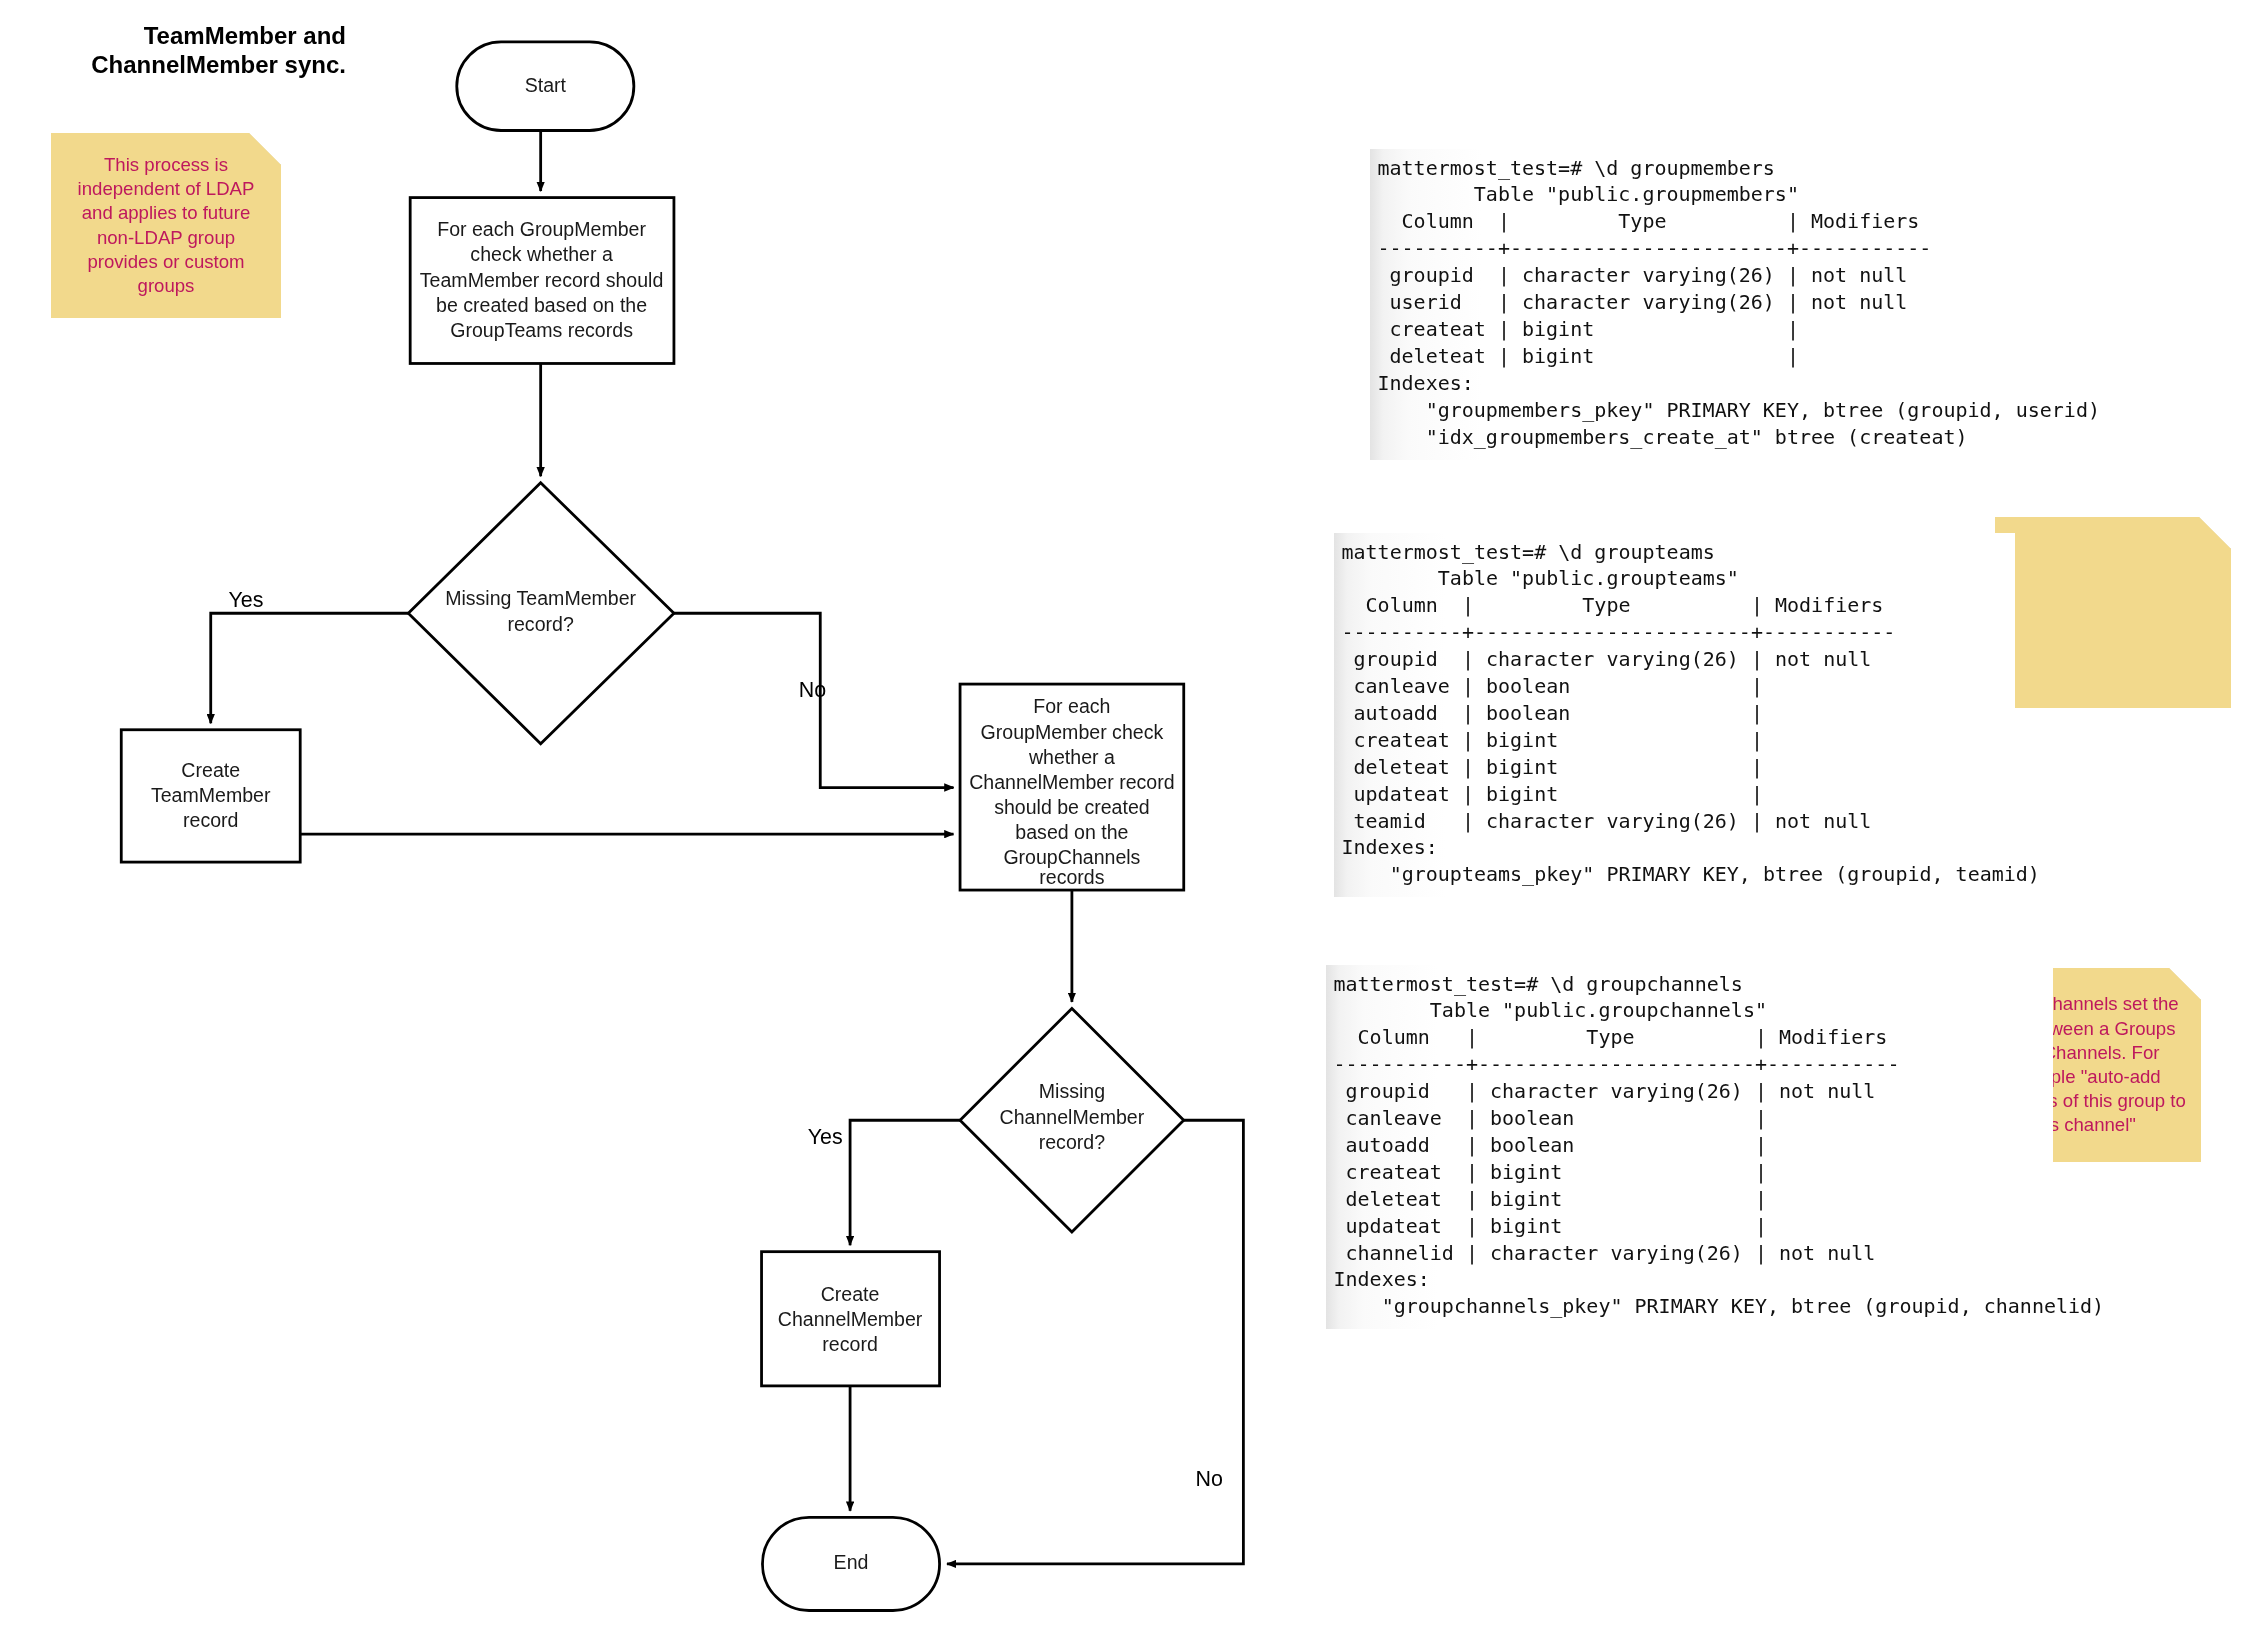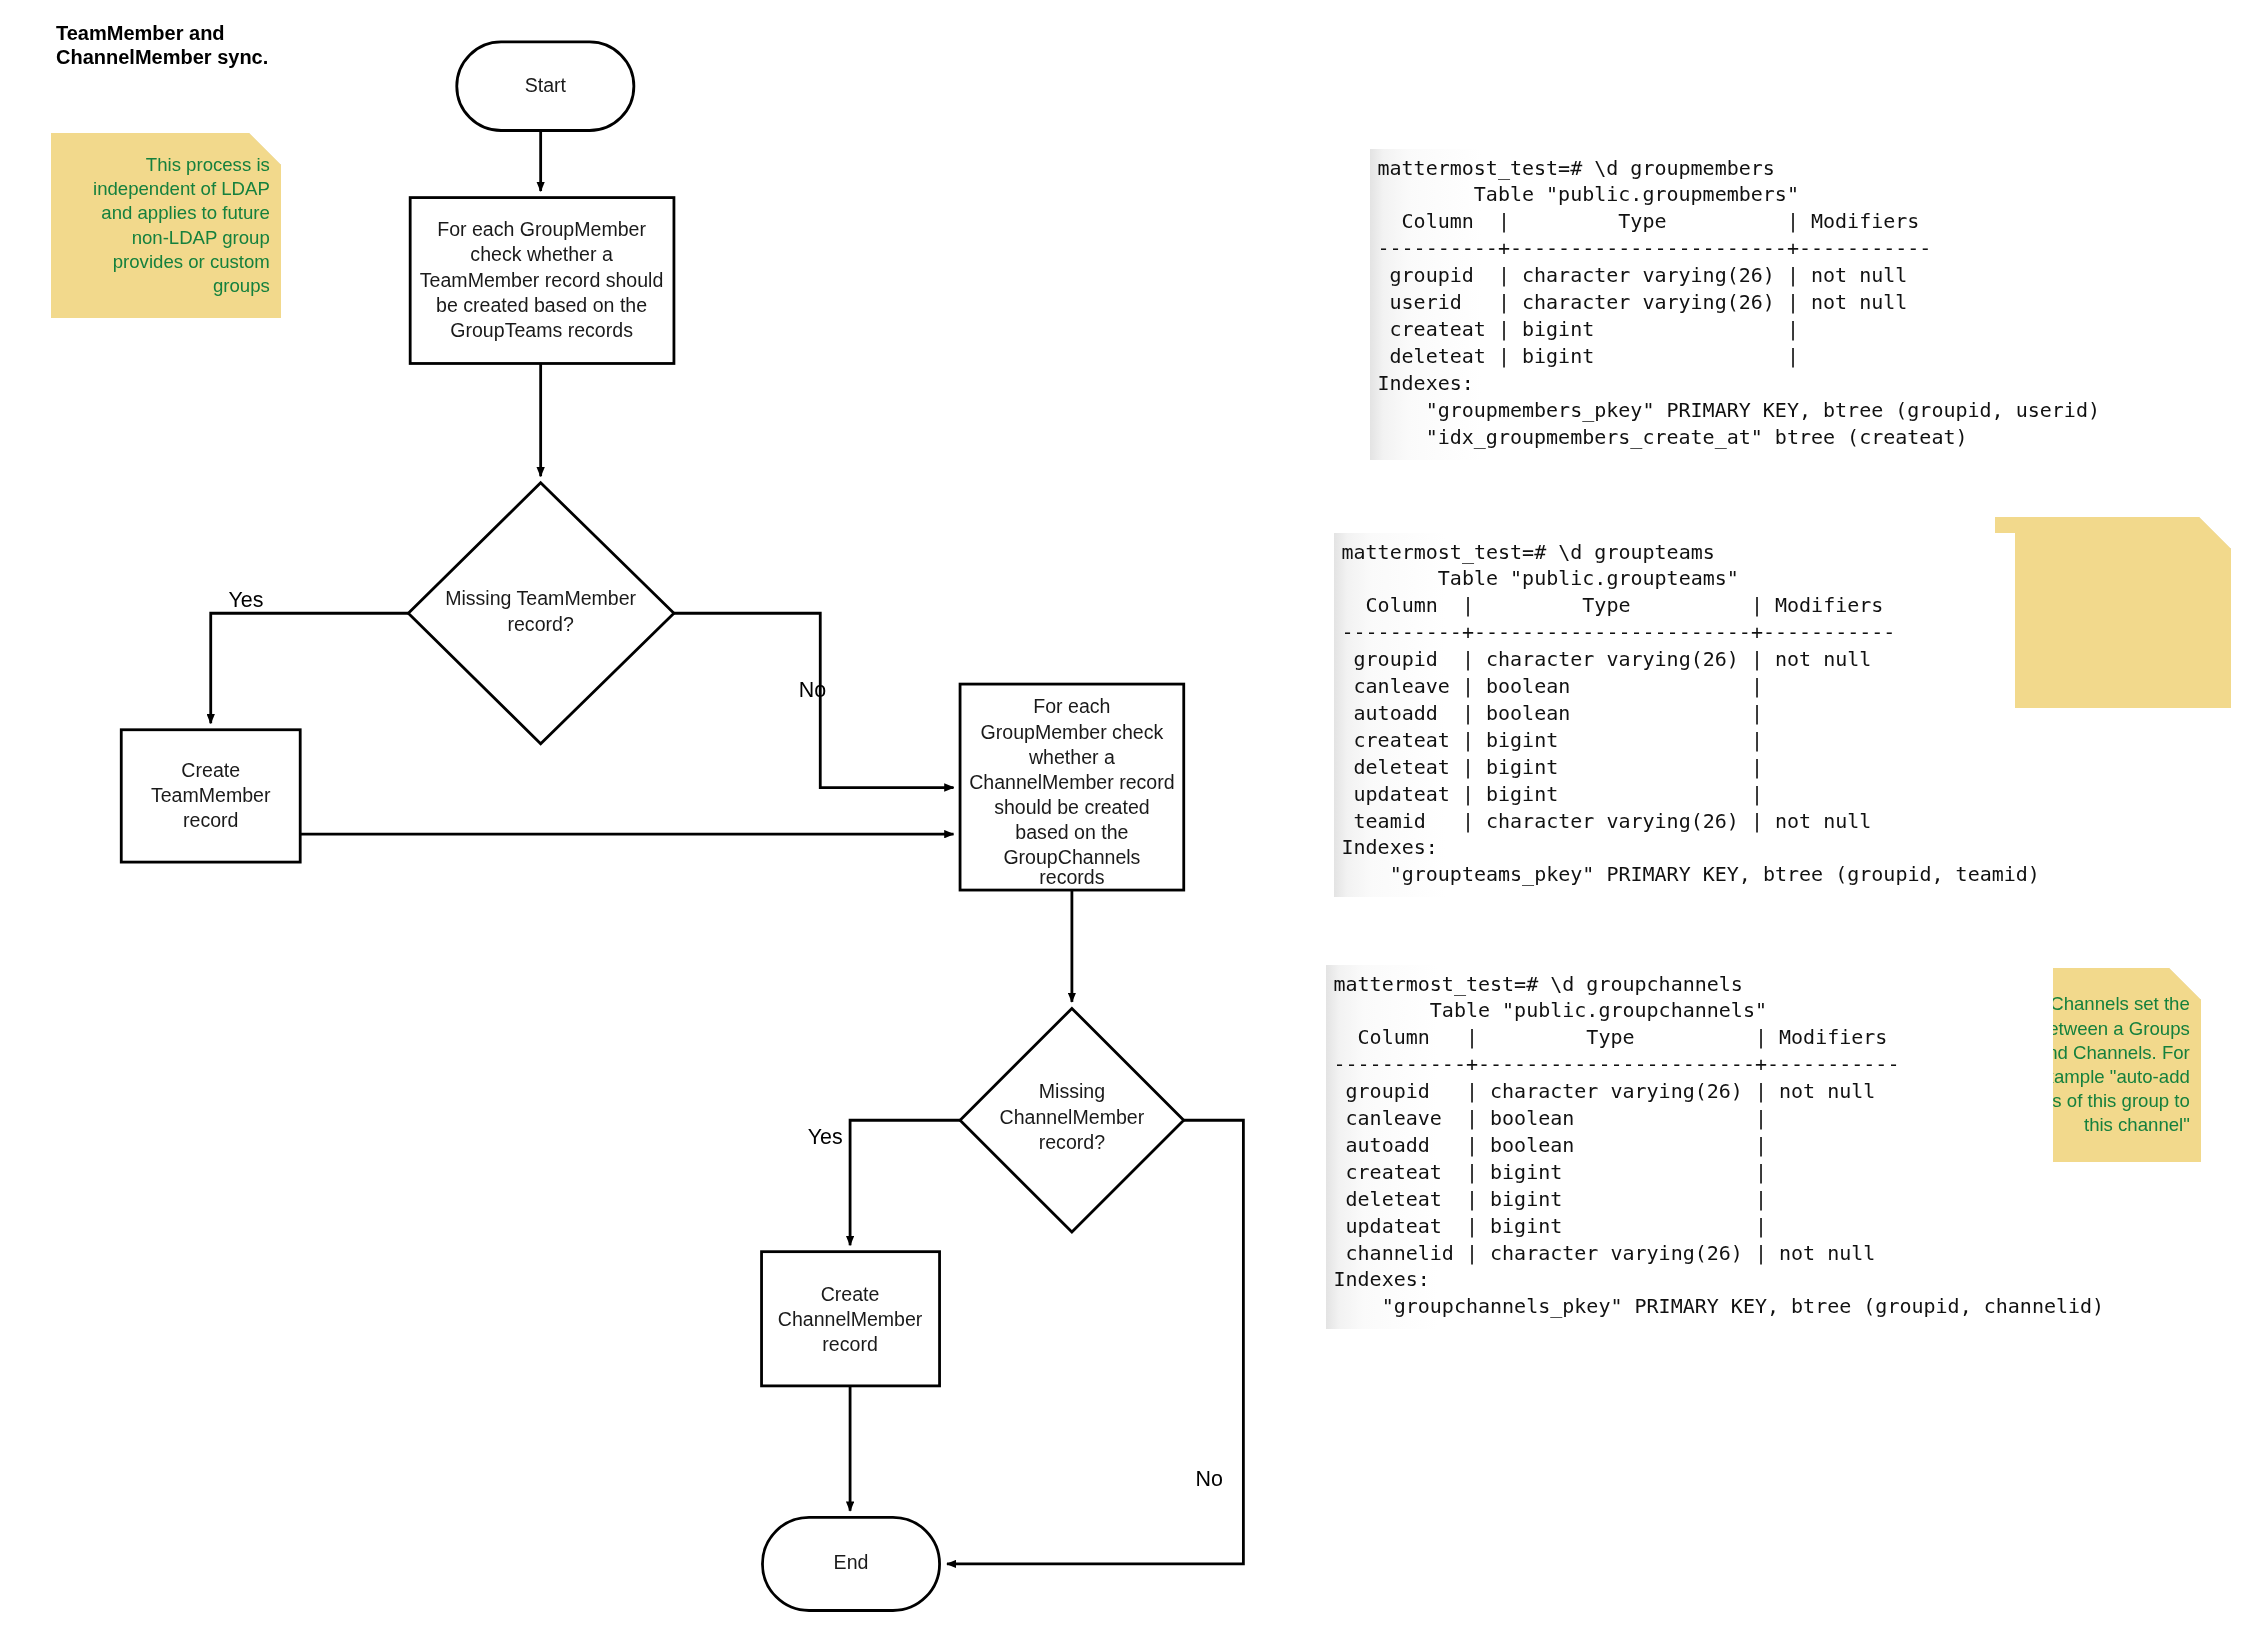--- a/index.html
+++ b/index.html
@@ -12,25 +12,25 @@
     height: 1631px;
     position: relative;
     overflow: hidden;
     font-family: "Liberation Sans", sans-serif;
     color: #000000;
   }
 
   
   #diagram-title {
     position: absolute;
-    left: 56px;
+    left: 48px;
     top: 20.5px;
     width: 298px;
-    text-align: left;
-    font-size: 20px;
+    text-align: right;
+    font-size: 24px;
     font-weight: bold;
     line-height: 1.24;
     color: #000;
     white-space: pre-line;
   }
 
   
   #flowchart-svg {
     position: absolute;
     left: 0;
@@ -58,24 +58,24 @@
   .edge-label {
     font-family: "Liberation Sans", sans-serif;
     font-size: 23px;
     fill: #000000;
   }
 
   
   .sticky-note {
     position: absolute;
     background: #f2d98c;
-    color: #15803d;
+    color: #be185d;
     font-size: 18.6px;
     line-height: 1.3;
-    text-align: right;
+    text-align: center;
     box-sizing: border-box;
     padding: 9.3px 11.2px;
     display: flex;
     align-items: center;
     justify-content: center;
     white-space: pre-line;
     box-shadow: 1.9px 2.8px 4.7px rgba(0,0,0,0.22);
   }
   .sticky-note .fold {
     position: absolute;

